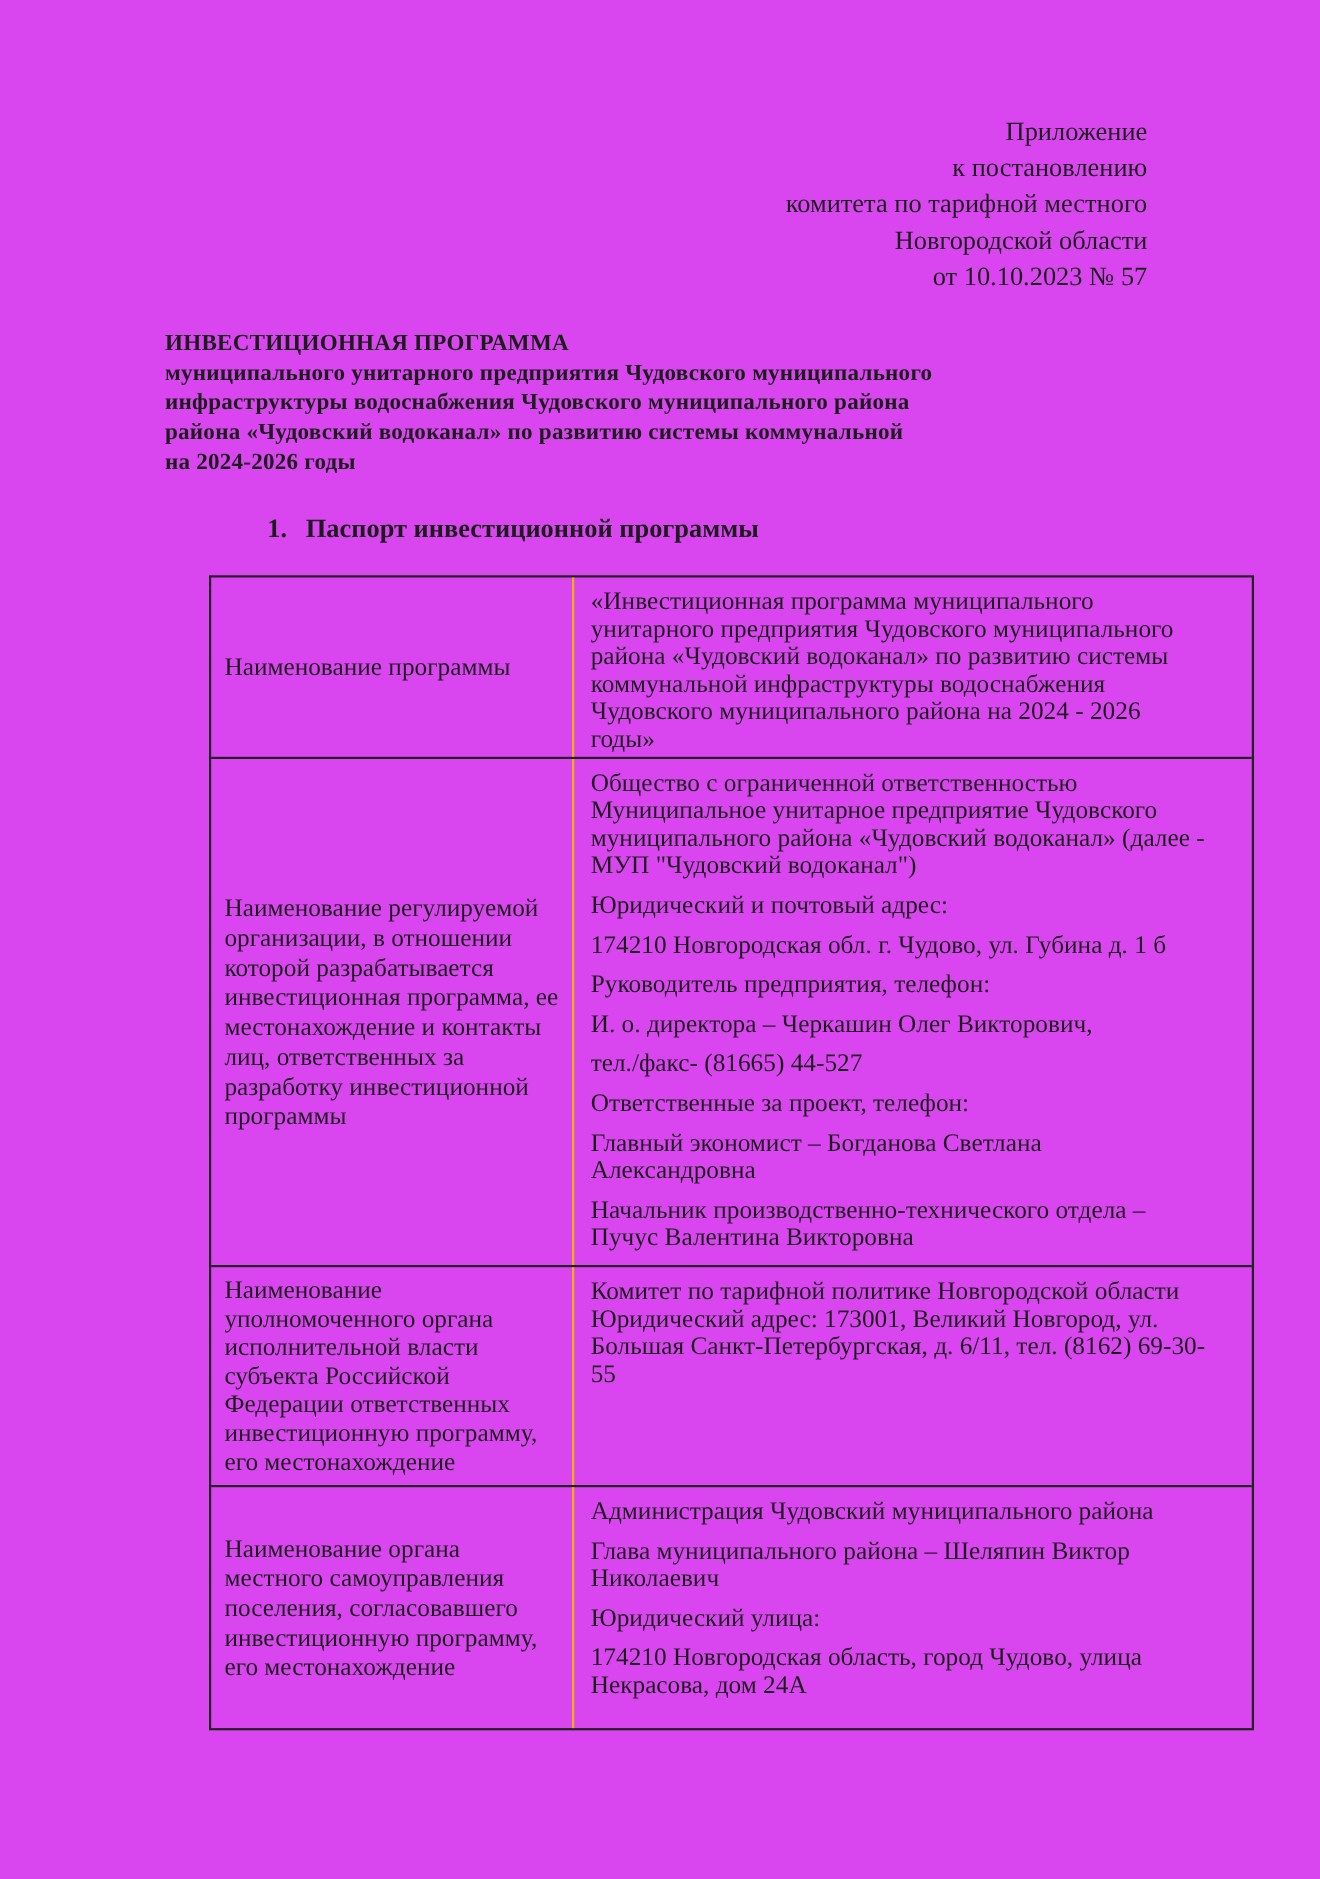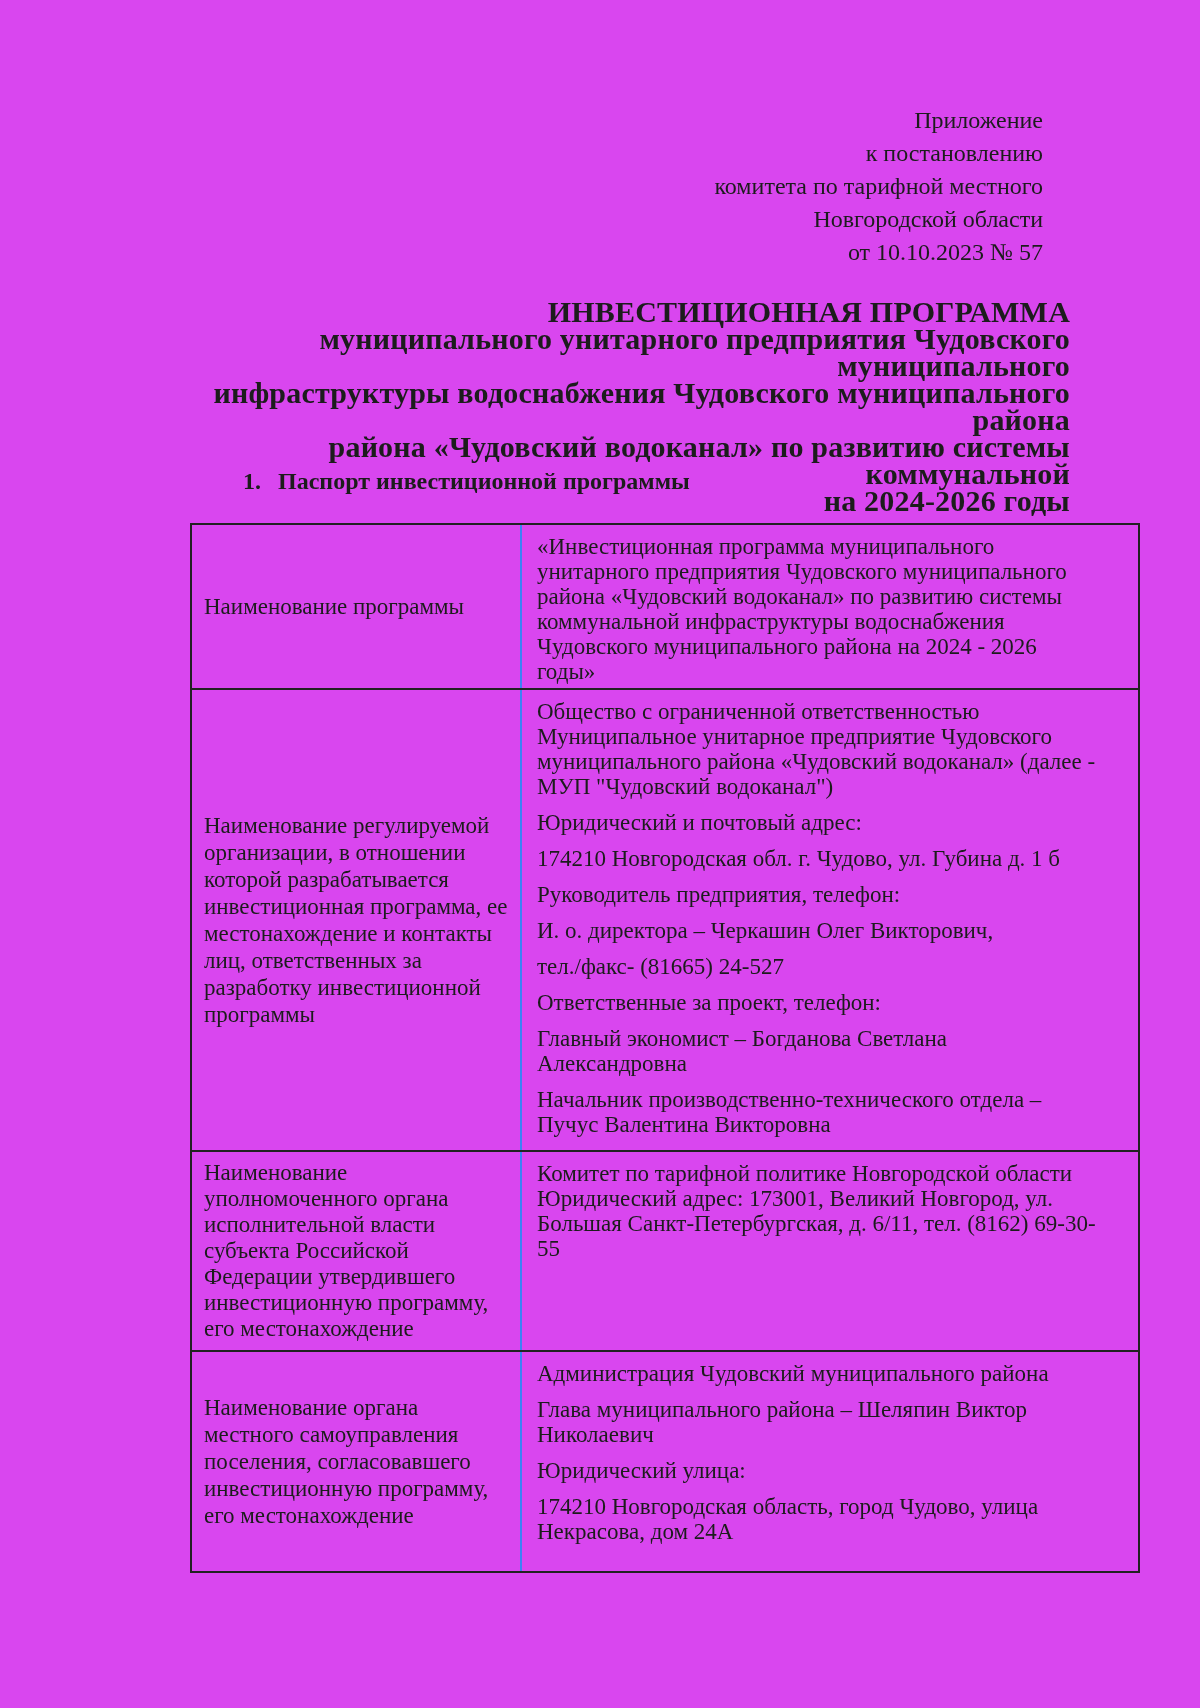--- a/index.html
+++ b/index.html
@@ -12,23 +12,23 @@
     color:#1c1c1c;
     overflow:hidden;
   }
   .stamp {
     position:absolute; top:104px; right:157px;
     text-align:right;
     font-size:24px; line-height:33px;
   }
   .title-block {
     position:absolute; top:298px; left:150px; width:920px;
-    text-align:right;
+    text-align:left;
     font-weight:bold;
-    font-size:30px; line-height:27px;
+    font-size:21px; line-height:27px;
     letter-spacing:0.2px;
   }
   .section-heading {
     position:absolute; top:468px; left:243px;
     font-size:24px; font-weight:bold;
   }
   .section-heading .sec-text { margin-left:17px; }
 
   .passport-table {
     position:absolute; top:523px; left:190px; width:950px;
@@ -42,21 +42,21 @@
     border-bottom:2px solid #212121;
   }
   .t-row:last-child { border-bottom:none; }
   .row-0 { height:165px; }
   .row-1 { height:462px; }
   .row-2 { height:200px; }
   .row-3 { height:219px; }
   .cell { box-sizing:border-box; }
   .cell.label {
     width:330px;
-    border-right:2px solid #3b82f6;
+    border-right:2px solid #eab308;
     padding:6px 8px 6px 12px;
     line-height:27px;
     display:flex; flex-direction:column; justify-content:center;
   }
   .row-2 .cell.label { line-height:26px; }
   .cell.label .label-text { white-space:pre-line; }
   .cell.value {
     flex:1;
     padding:9px 7px 6px 15px;
     line-height:25px;
@@ -118,36 +118,36 @@
       </div>
       <div class="cell value">
         <p>Общество с ограниченной ответственностью
 Муниципальное унитарное предприятие Чудовского
 муниципального района «Чудовский водоканал» (далее -
 МУП "Чудовский водоканал")</p>
         <p>Юридический и почтовый адрес:</p>
         <p>174210 Новгородская обл. г. Чудово, ул. Губина д. 1 б</p>
         <p>Руководитель предприятия, телефон:</p>
         <p>И. о. директора – Черкашин Олег Викторович,</p>
-        <p>тел./факс- (81665) 24-527</p>
+        <p>тел./факс- (81665) 44-527</p>
         <p>Ответственные за проект, телефон:</p>
         <p>Главный экономист – Богданова Светлана
 Александровна</p>
         <p>Начальник производственно-технического отдела –
 Пучус Валентина Викторовна</p>
       </div>
     </div>
 
     <div class="t-row row-2">
       <div class="cell label">
         <div class="label-text">Наименование
 уполномоченного органа
 исполнительной власти
 субъекта Российской
-Федерации утвердившего
+Федерации ответственных
 инвестиционную программу,
 его местонахождение</div>
       </div>
       <div class="cell value">
         <p>Комитет по тарифной политике Новгородской области
 Юридический адрес: 173001, Великий Новгород, ул.
 Большая Санкт-Петербургская, д. 6/11, тел. (8162) 69-30-
 55</p>
       </div>
     </div>

